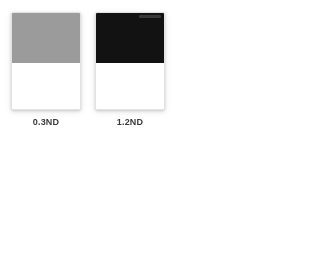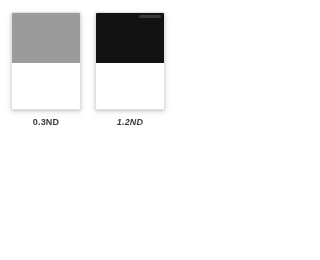--- a/index.html
+++ b/index.html
@@ -93,16 +93,16 @@
 
 
 
   <div class="cell">
     <div class="filter-card" style="background: rgb(255, 255, 255); border-color: rgb(226, 226, 226);">
       <div class="nd-zone" style="background: rgb(18, 18, 18);">
         <div class="brand-mark"></div>
       </div>
       <div class="clear-zone" style="background: rgb(255, 255, 255);"></div>
     </div>
-    <div class="nd-label" style="color: rgb(58, 58, 58); font-style: italic;">1.2ND</div>
+    <div class="nd-label" style="color: rgb(58, 58, 58);">1.2ND</div>
   </div>
 
 </div>
 
 </body></html>

